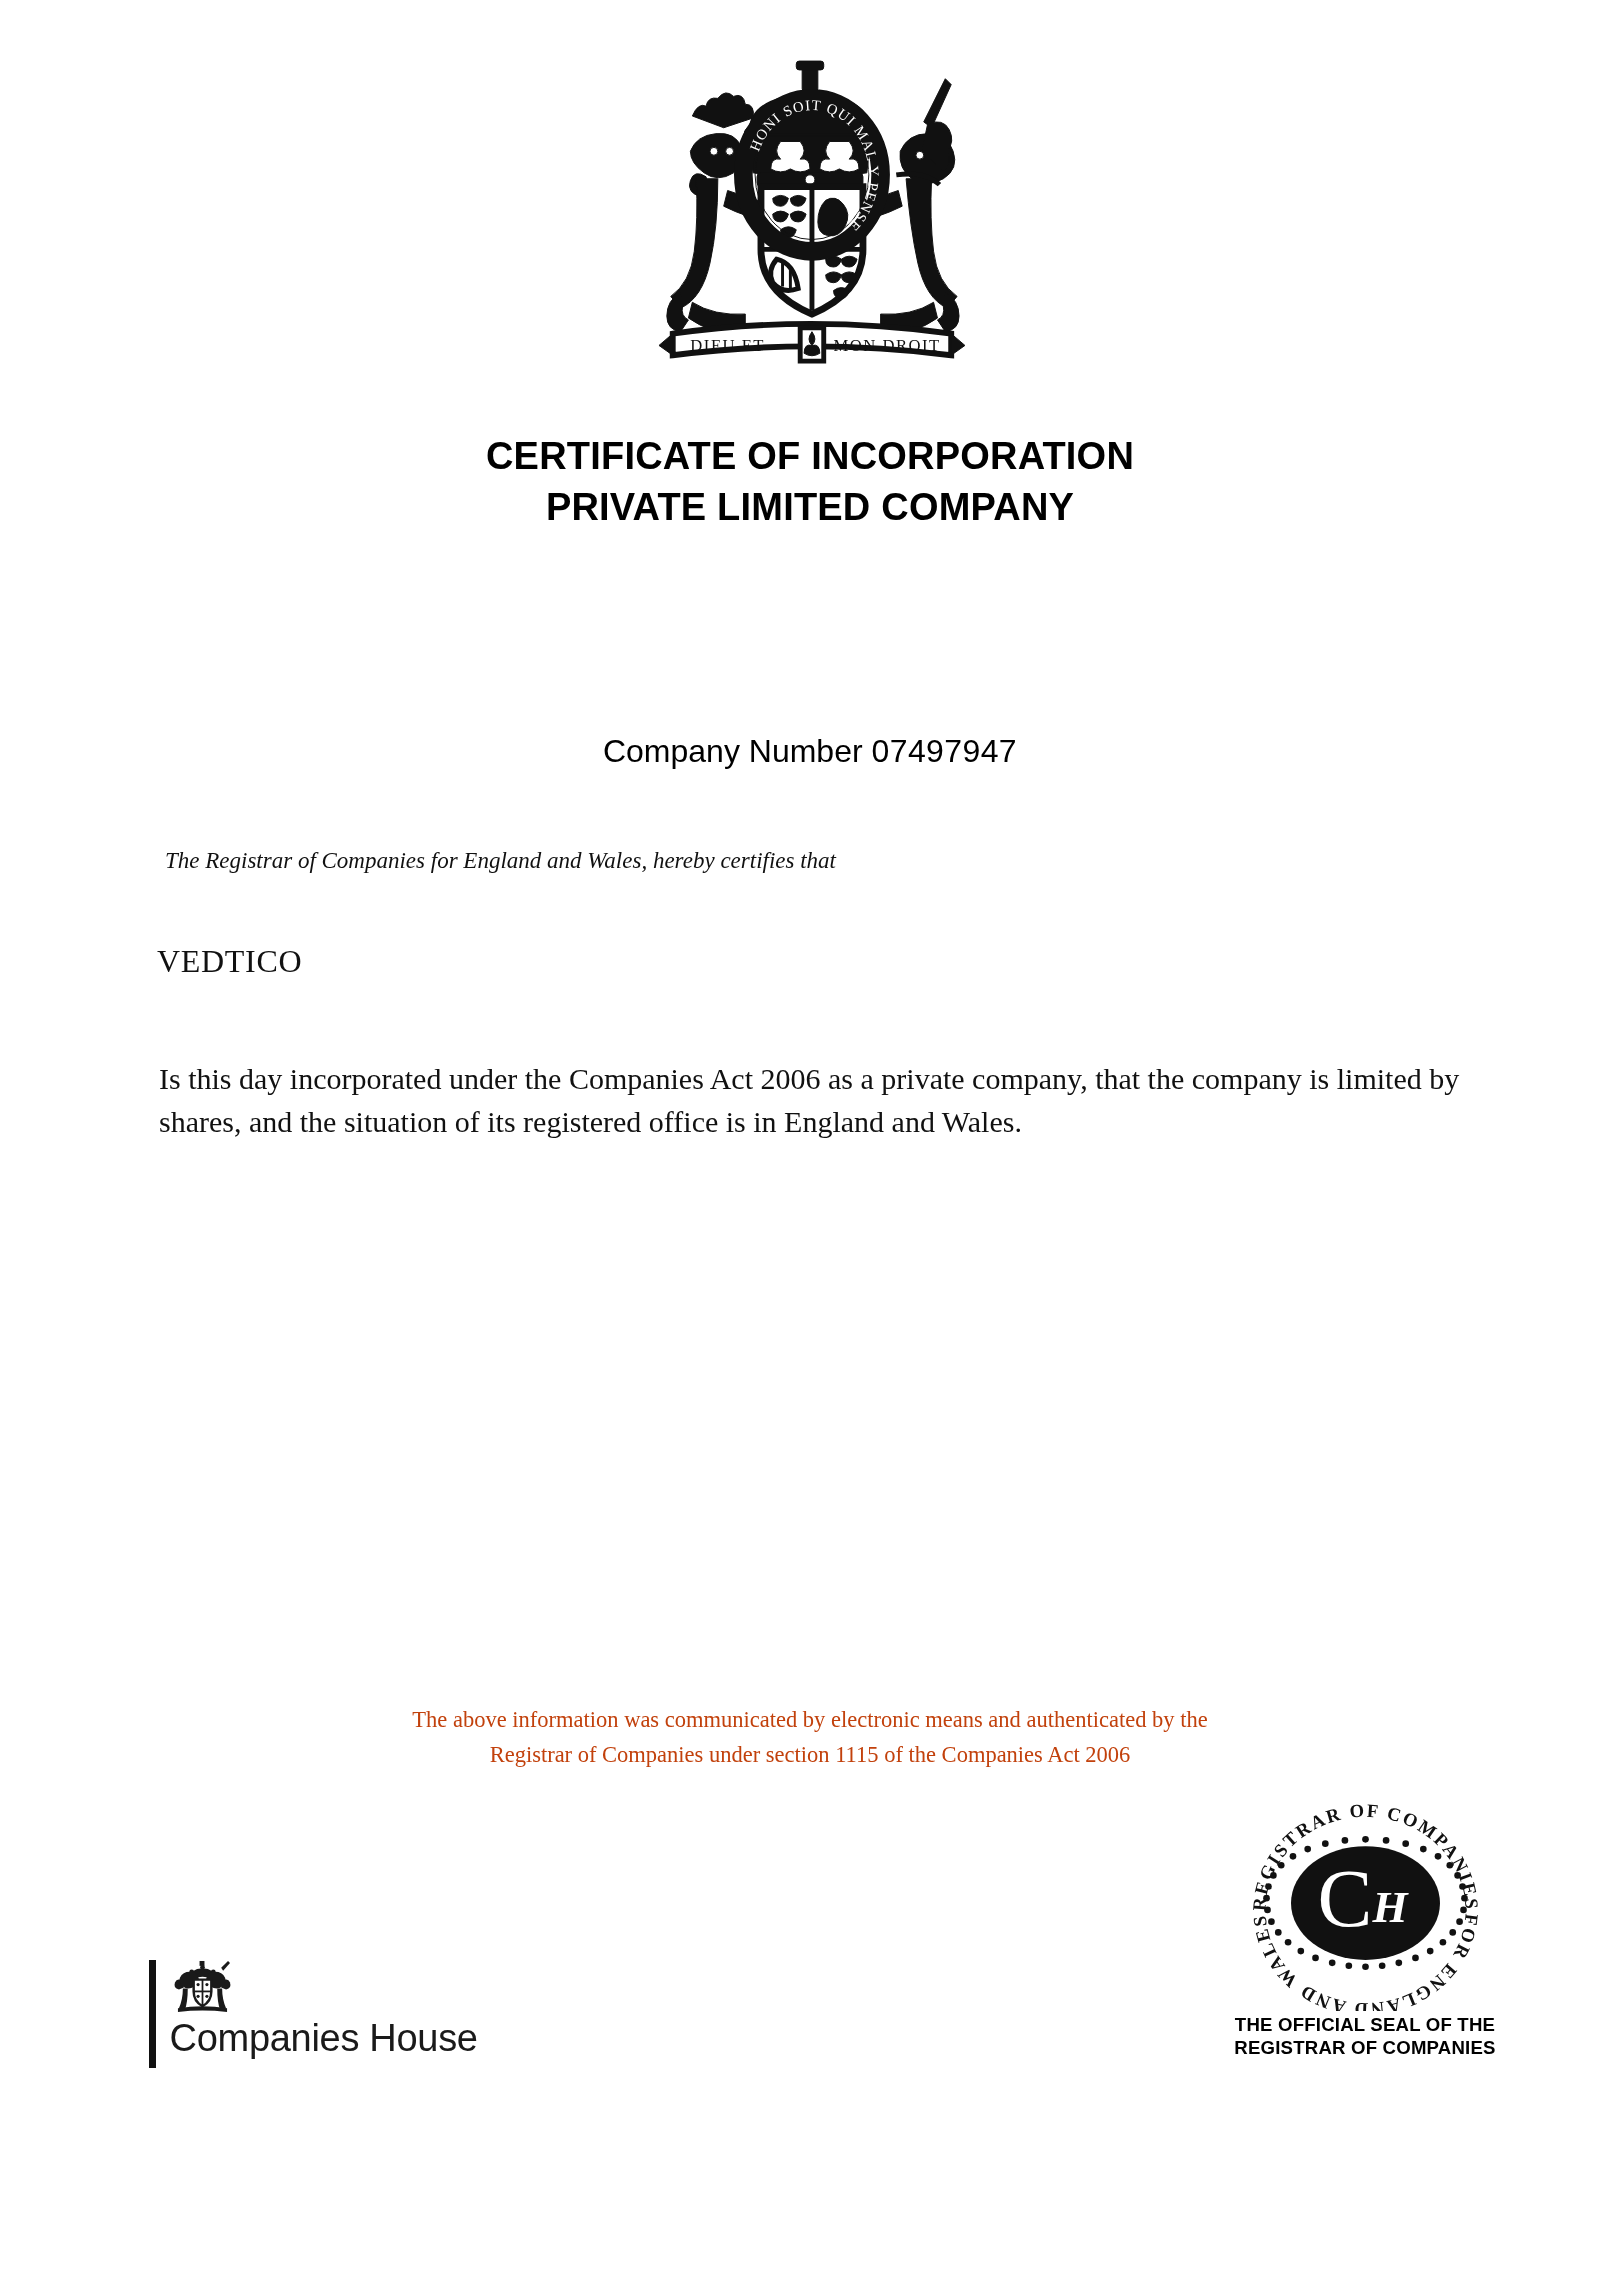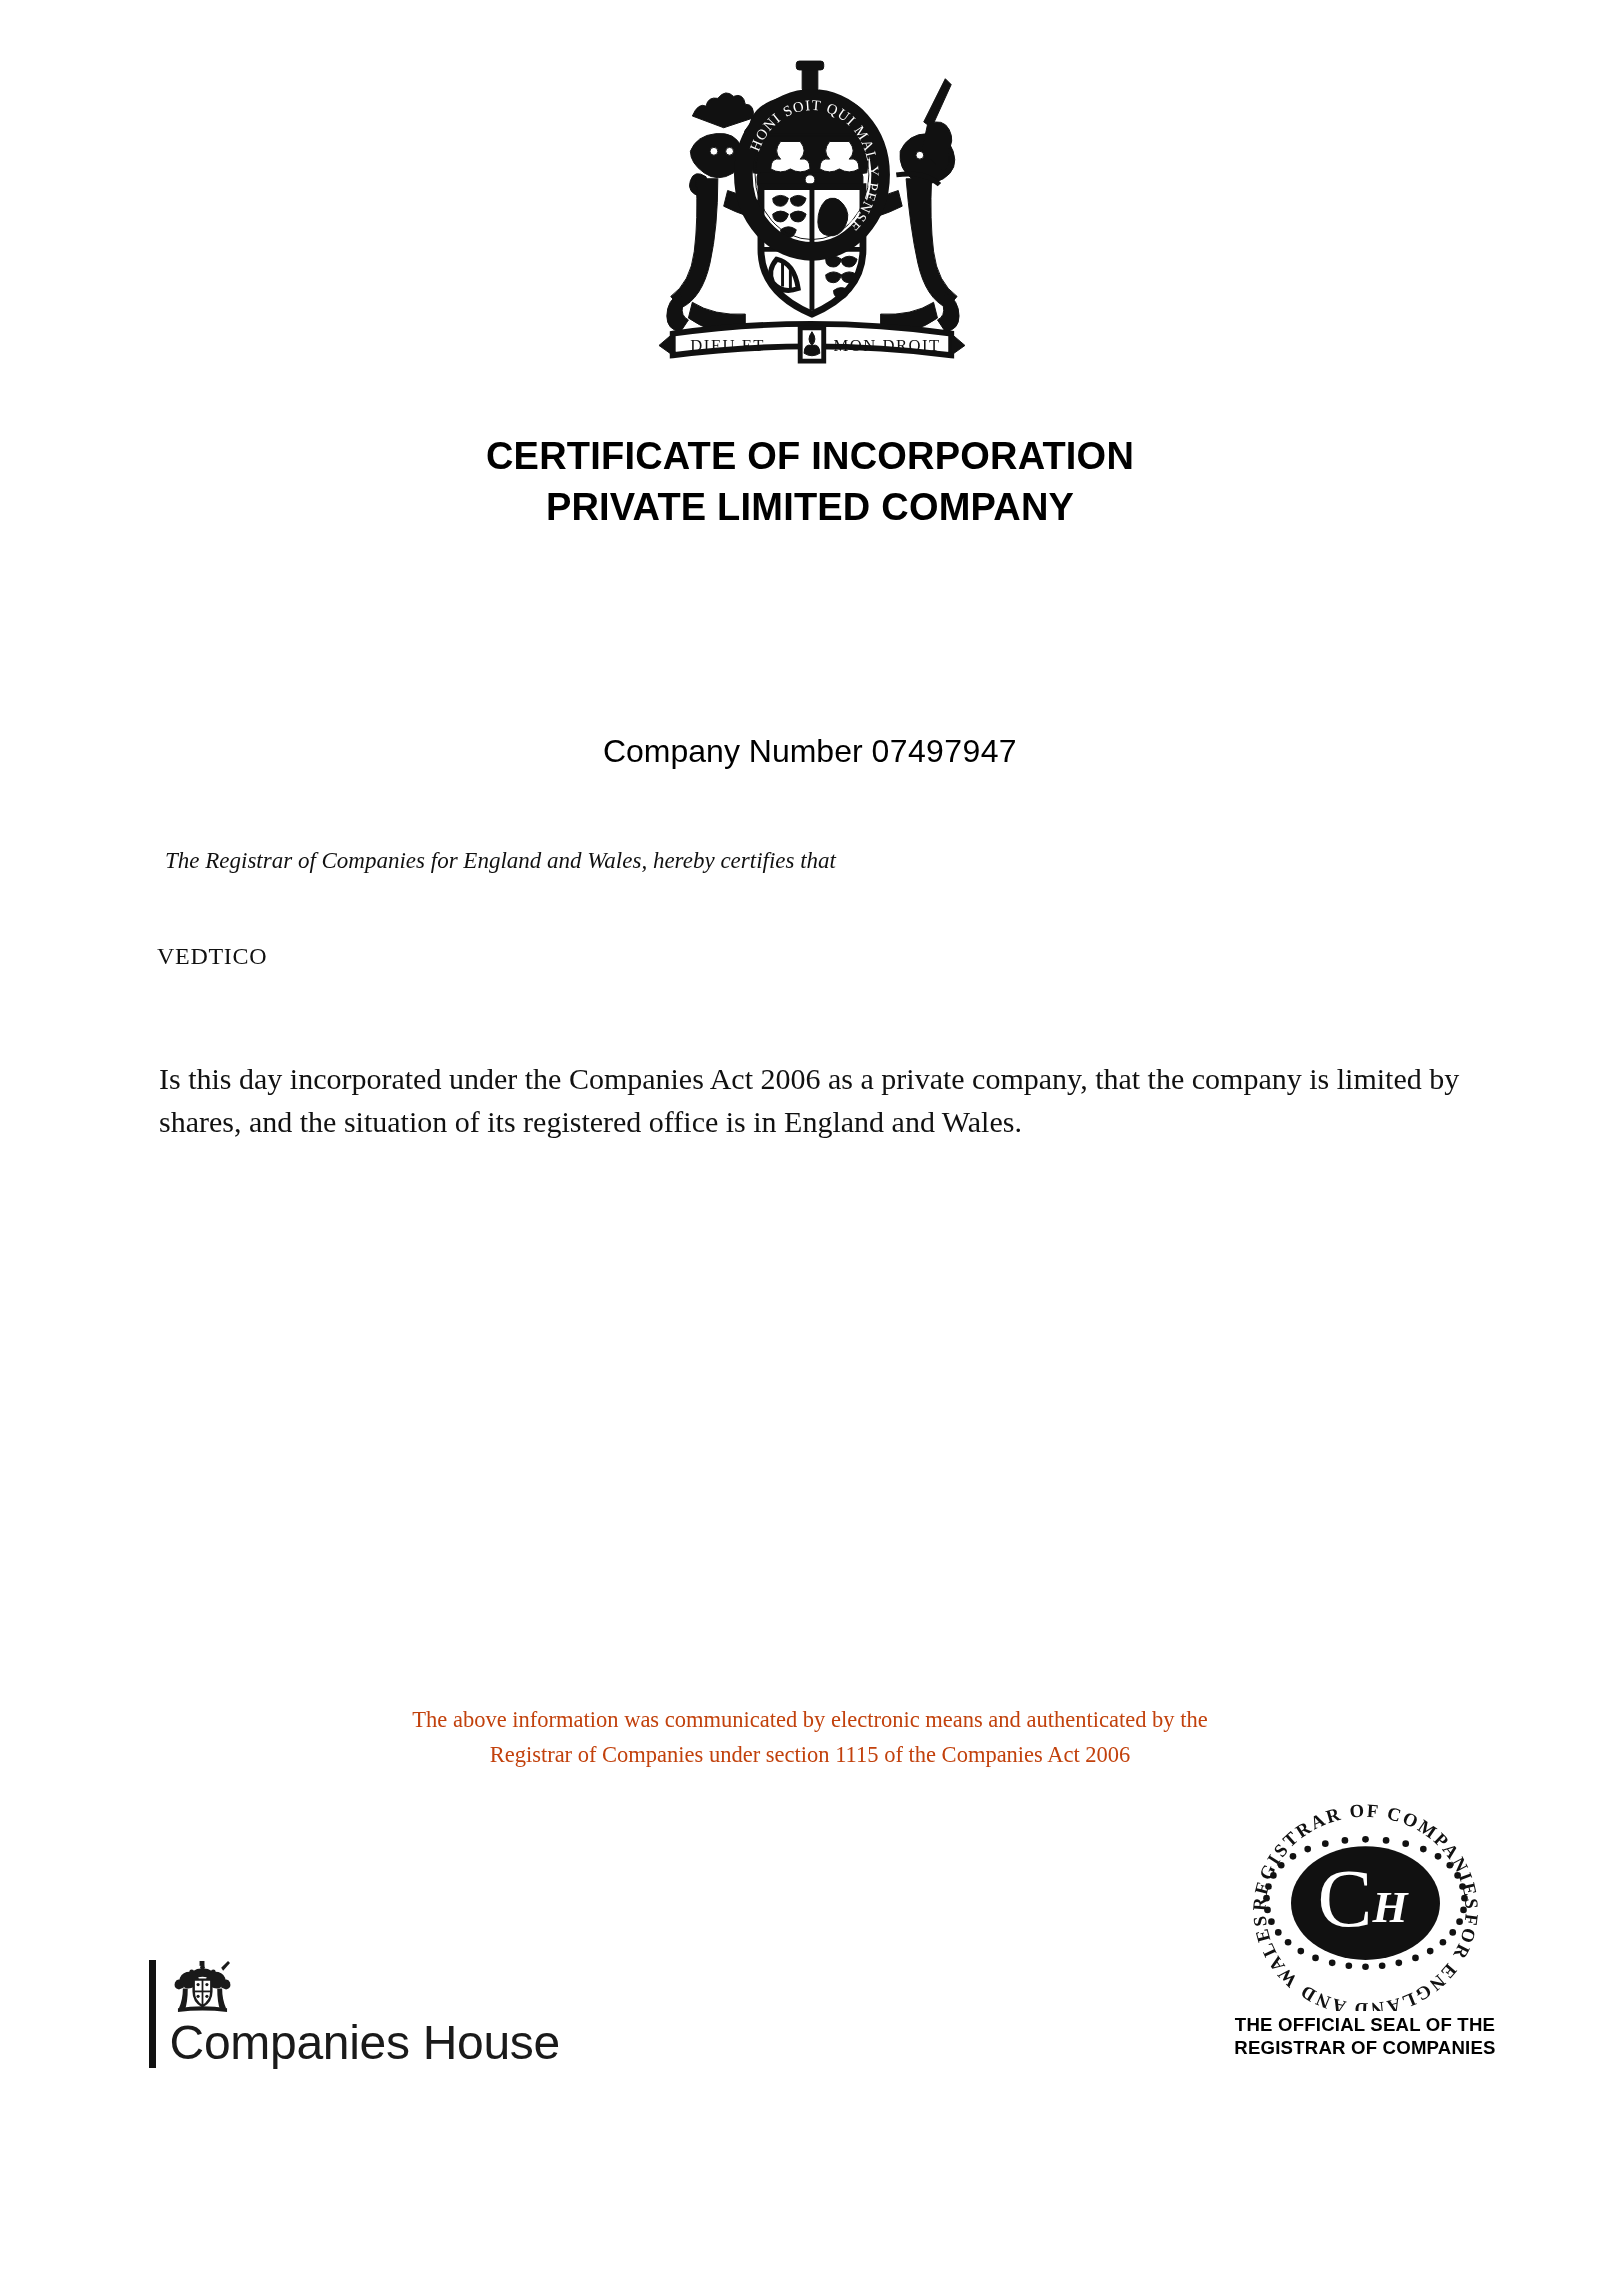--- a/index.html
+++ b/index.html
@@ -72,21 +72,21 @@
     font-size: 23px;
     line-height: 1.3;
     margin: 8px;
     font-style: italic;
   }
   .company-name {
     margin: 0;
     position: absolute;
     top: 105px;
     left: 0;
-    font-size: 24px;
+    font-size: 32px;
     font-variant: small-caps;
     letter-spacing: 0.7px;
   }
   .incorporation-para {
     position: absolute;
     top: 218px;
     left: 0;
     right: 0;
     margin: 2px;
     font-size: 30px;
@@ -153,21 +153,21 @@
     width: 6.9px;
     background: #111;
     margin-right: 13.7px;
     height: 108px;
   }
   .ch-right { display: flex; flex-direction: column; justify-content: flex-start; }
   .ch-crest { width: 61px; height: 55px; margin-left: 2px; }
   .ch-crest svg { display: block; width: 100%; height: 100%; }
   .ch-name {
     font-family: "Liberation Sans", "DejaVu Sans", sans-serif;
-    font-size: 48px;
+    font-size: 38px;
     color: #1a1a1a;
     line-height: 1;
     margin-top: 3.9px;
     letter-spacing: -0.3px;
   }
 </style>
 </head>
 <body>
 
 <div class="page">

